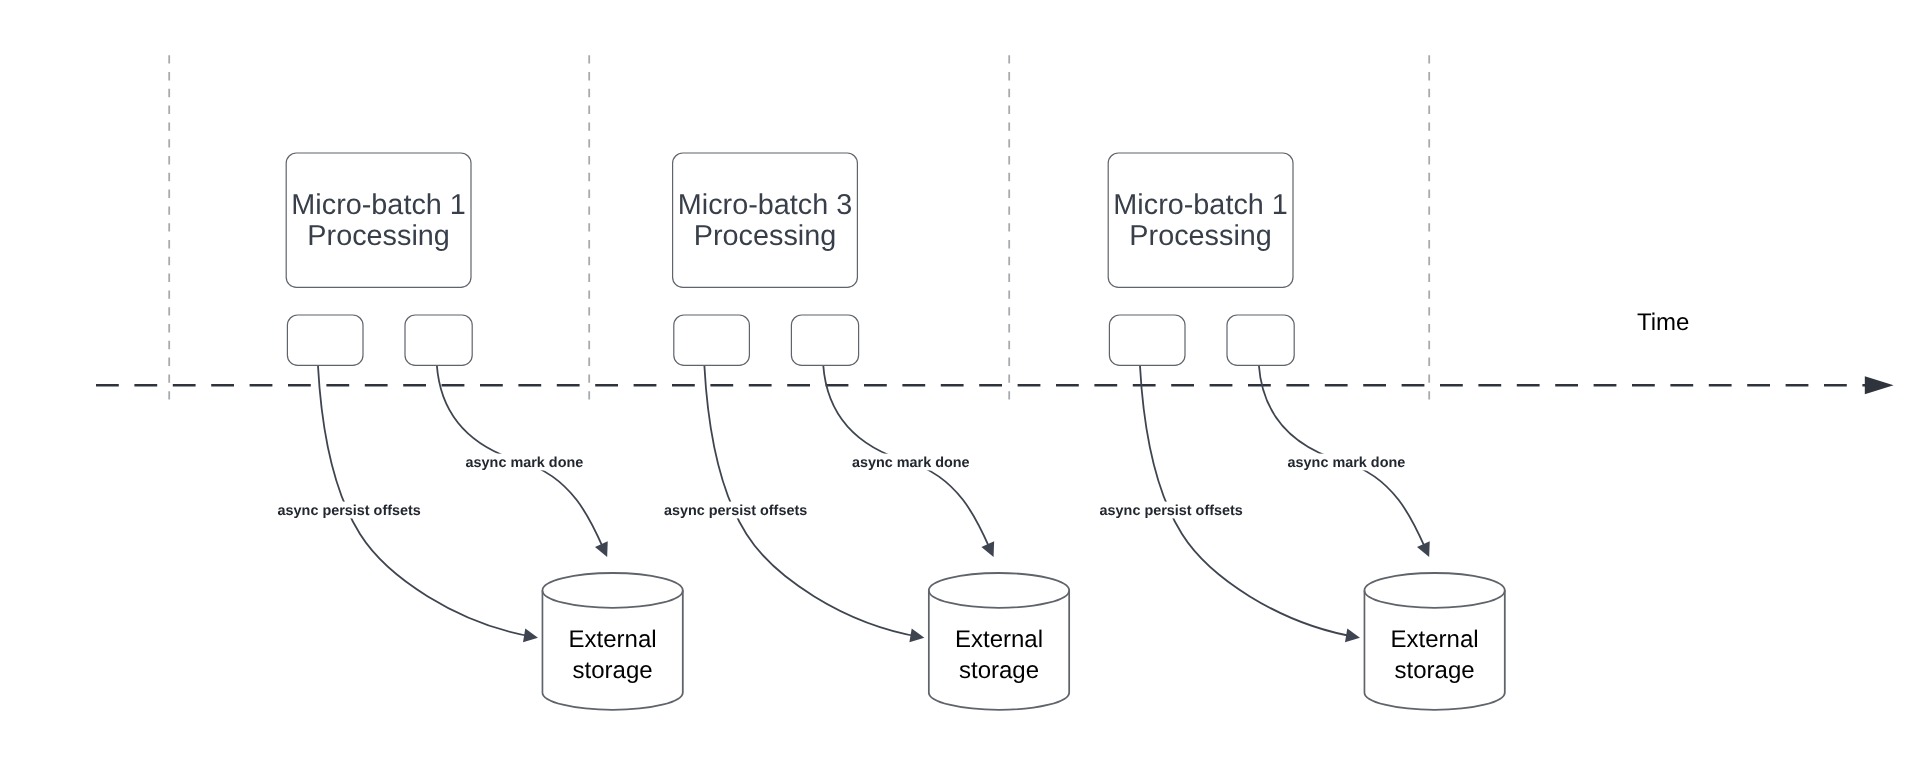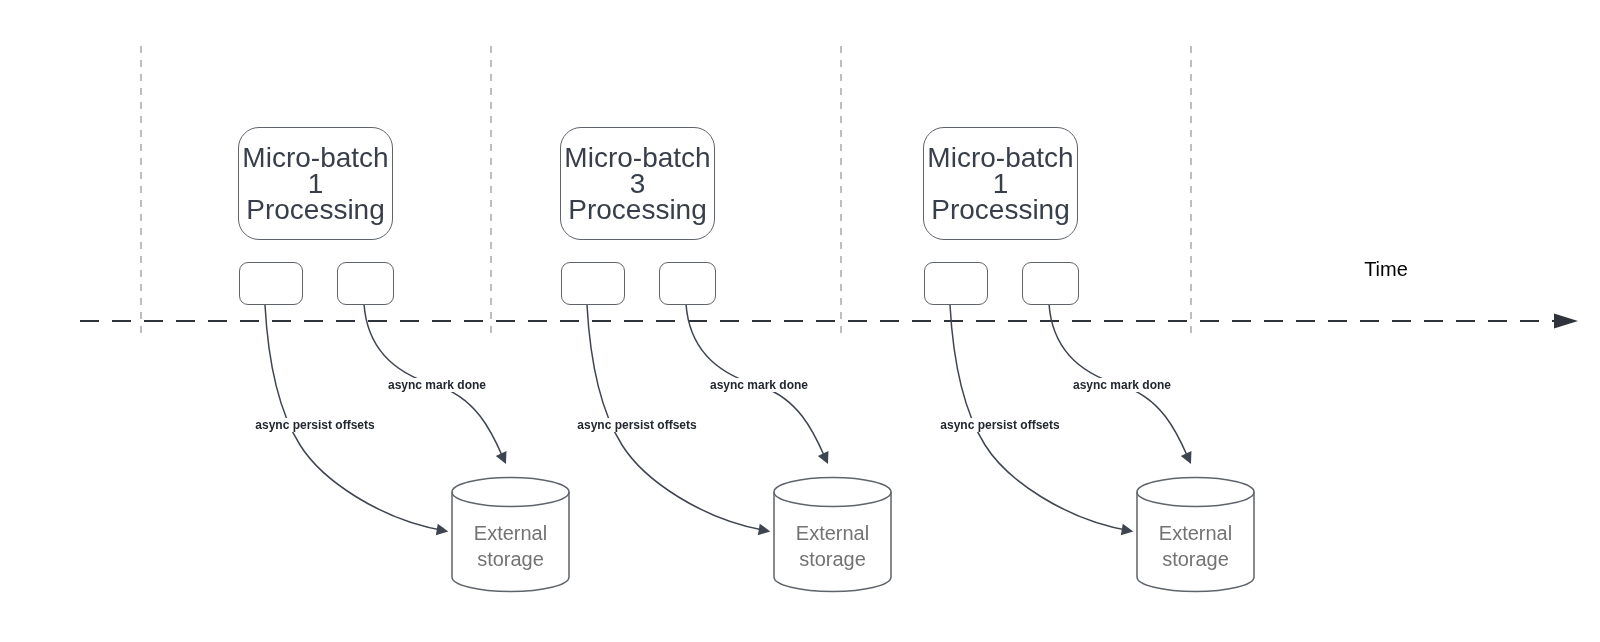--- a/index.html
+++ b/index.html
@@ -12,46 +12,46 @@
   }
   .edges-svg{position:absolute;left:0;top:0;z-index:1;}
   .lane-line{stroke:#a7aaaf;stroke-width:1.5;stroke-dasharray:7 7;fill:none;}
   .timeline-line{stroke:#2f343c;stroke-width:2;stroke-dasharray:19 13;fill:none;}
   .timeline-head{fill:#2f343c;}
   .edge{stroke:#3f4550;stroke-width:1.5;fill:none;}
   .section{position:absolute;top:0;left:0;width:0;height:0;z-index:2;}
   .s1{left:0px;} .s2{left:322px;} .s3{left:685px;}
   .batch-box{
     position:absolute;left:238px;top:127px;width:155px;height:113px;
-    box-sizing:border-box;border:1.5px solid #5f646b;border-radius:21px;
-    background:#ffffff;color:#383f4a;font-size:28px;line-height:26px;
+    box-sizing:border-box;border:1.5px solid #5f646b;border-radius:9px;
+    background:#ffffff;color:#383f4a;font-size:24px;line-height:26px;
     display:flex;align-items:center;justify-content:center;text-align:center;
     white-space:pre-line;
   }
   .task-box{
     position:absolute;top:262px;height:43px;box-sizing:border-box;
     border:1.5px solid #5f646b;border-radius:9px;background:#ffffff;
   }
   .task-a{left:239px;width:64px;}
   .task-b{left:337px;width:57px;}
   .edge-label{
     position:absolute;transform:translateX(-50%);
     font-size:12px;font-weight:bold;color:#23272f;
     background:#ffffff;padding:0 3px;white-space:nowrap;z-index:3;
   }
-  .persist-label{left:291px;top:418px;margin-left:24px;}
+  .persist-label{left:291px;top:418px;}
   .markdone-label{left:437px;top:378px;}
   .cylinder{position:absolute;left:451px;top:476px;width:119px;height:117px;}
   .cyl-svg{position:absolute;left:0;top:0;}
   .cyl-shape{fill:#ffffff;stroke:#5f646b;stroke-width:1.5;}
   .cyl-rim{fill:none;stroke:#5f646b;stroke-width:1.5;}
   .cyl-text{
     position:absolute;left:0;top:30px;width:119px;height:80px;
     display:flex;align-items:center;justify-content:center;text-align:center;
-    color:#737373;font-size:20px;line-height:26px;white-space:pre-line;
+    color:#000000;font-size:20px;line-height:26px;white-space:pre-line;
   }
   .time-label{
     position:absolute;left:1341px;top:258px;width:90px;
     text-align:center;font-size:20px;color:#000000;z-index:2;
   }
 </style>
 </head>
 <body>
 
 <div class="canvas">

